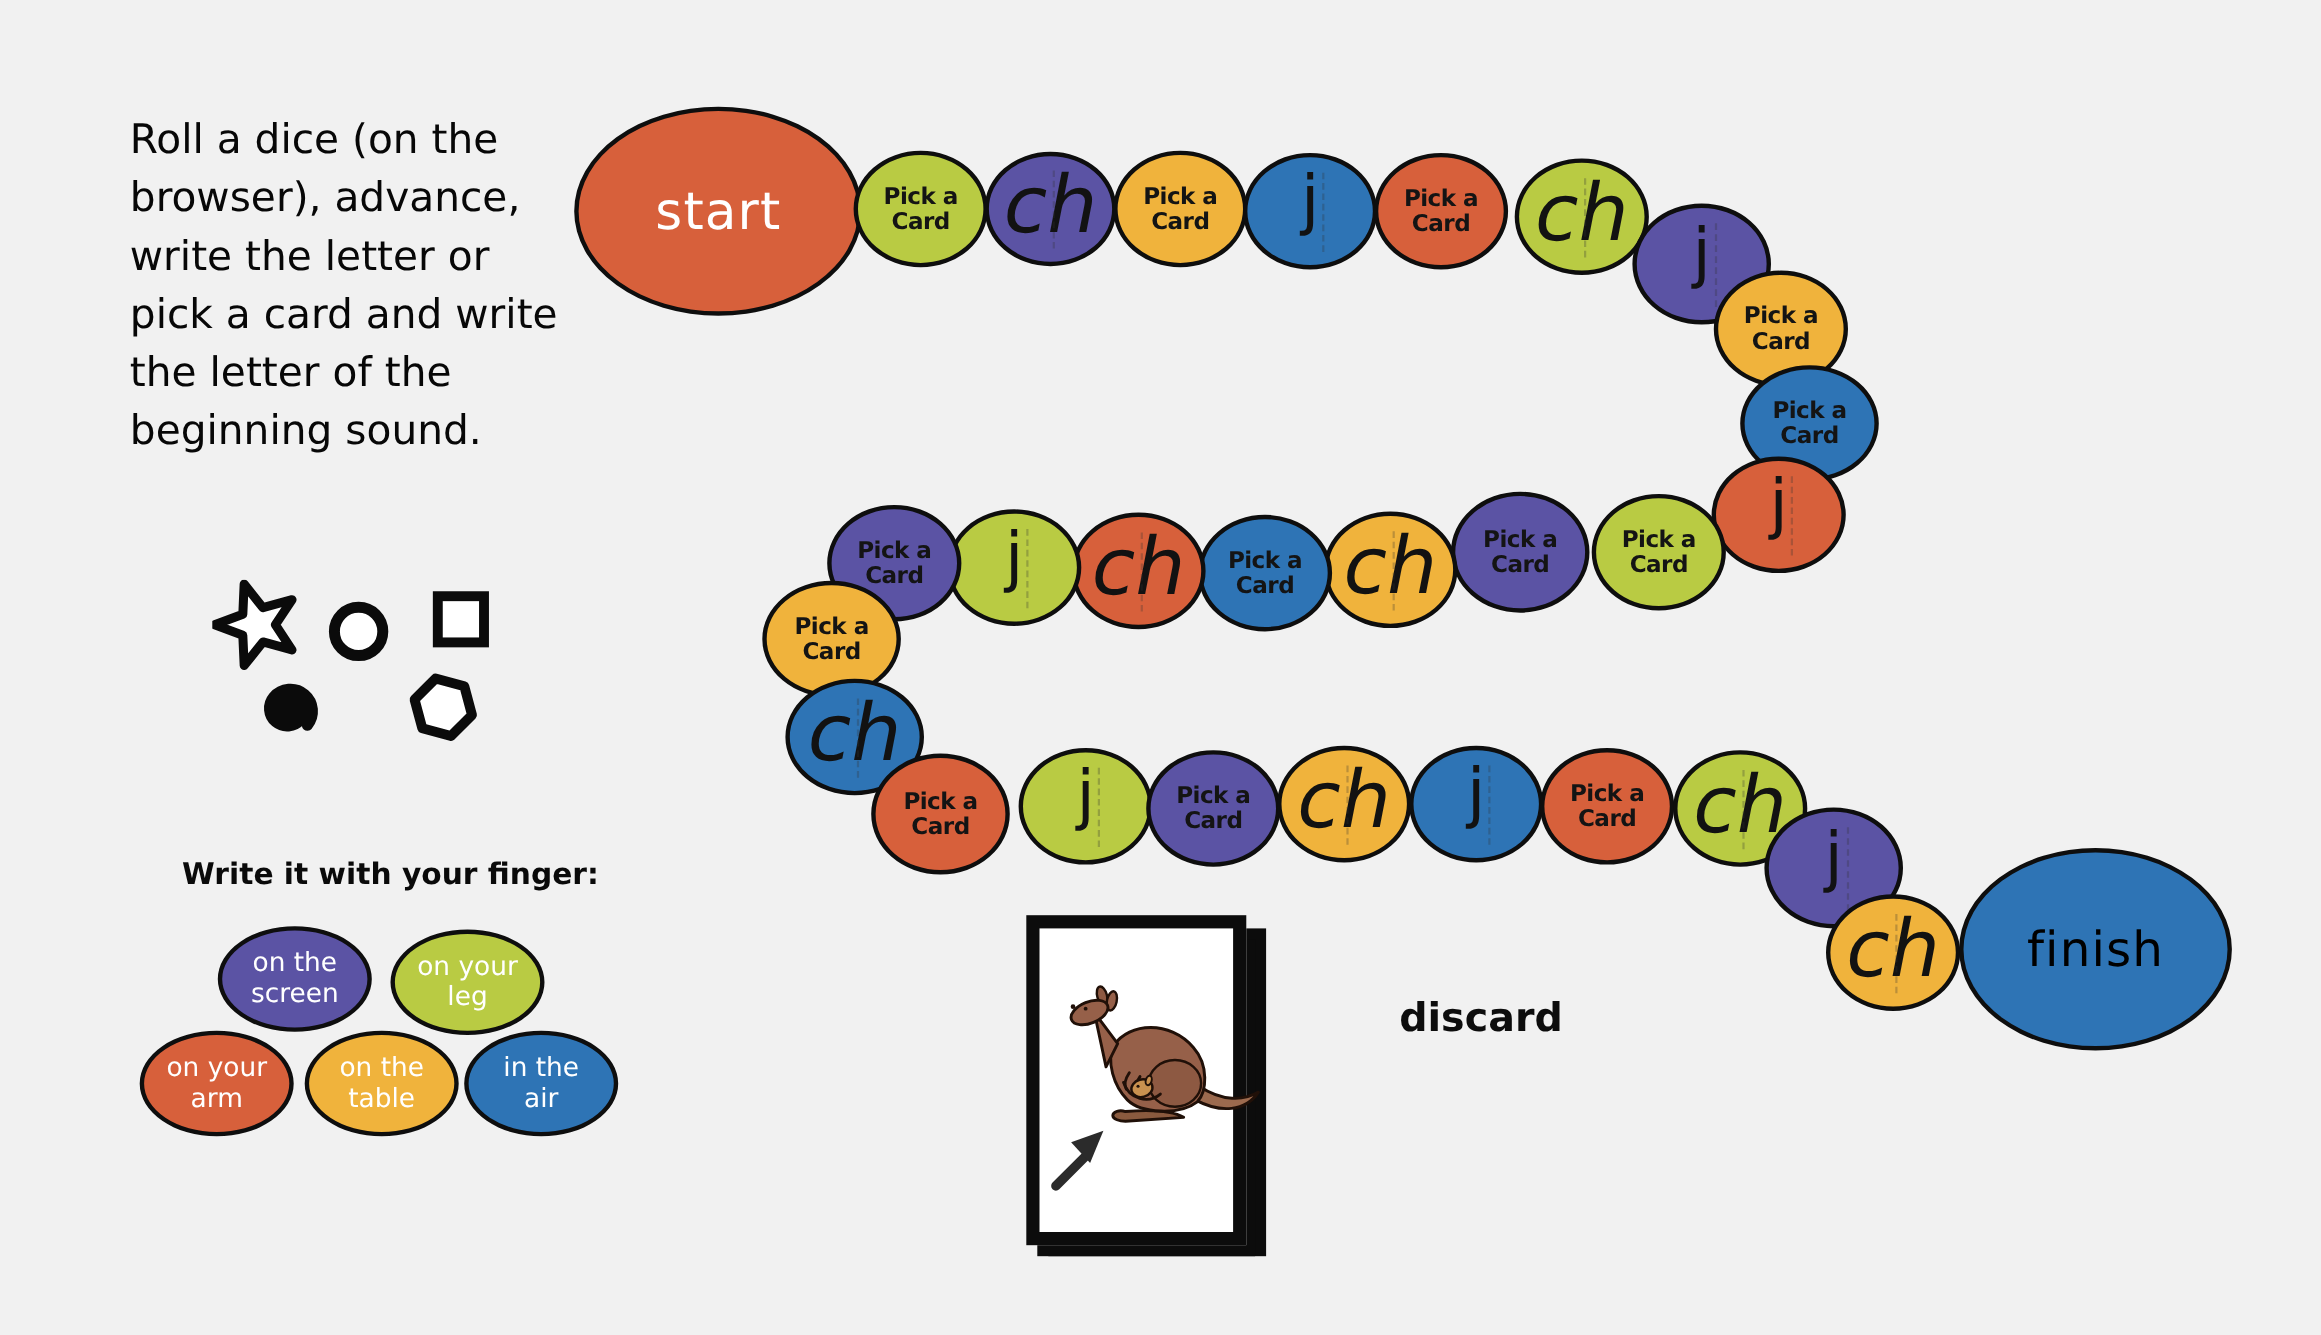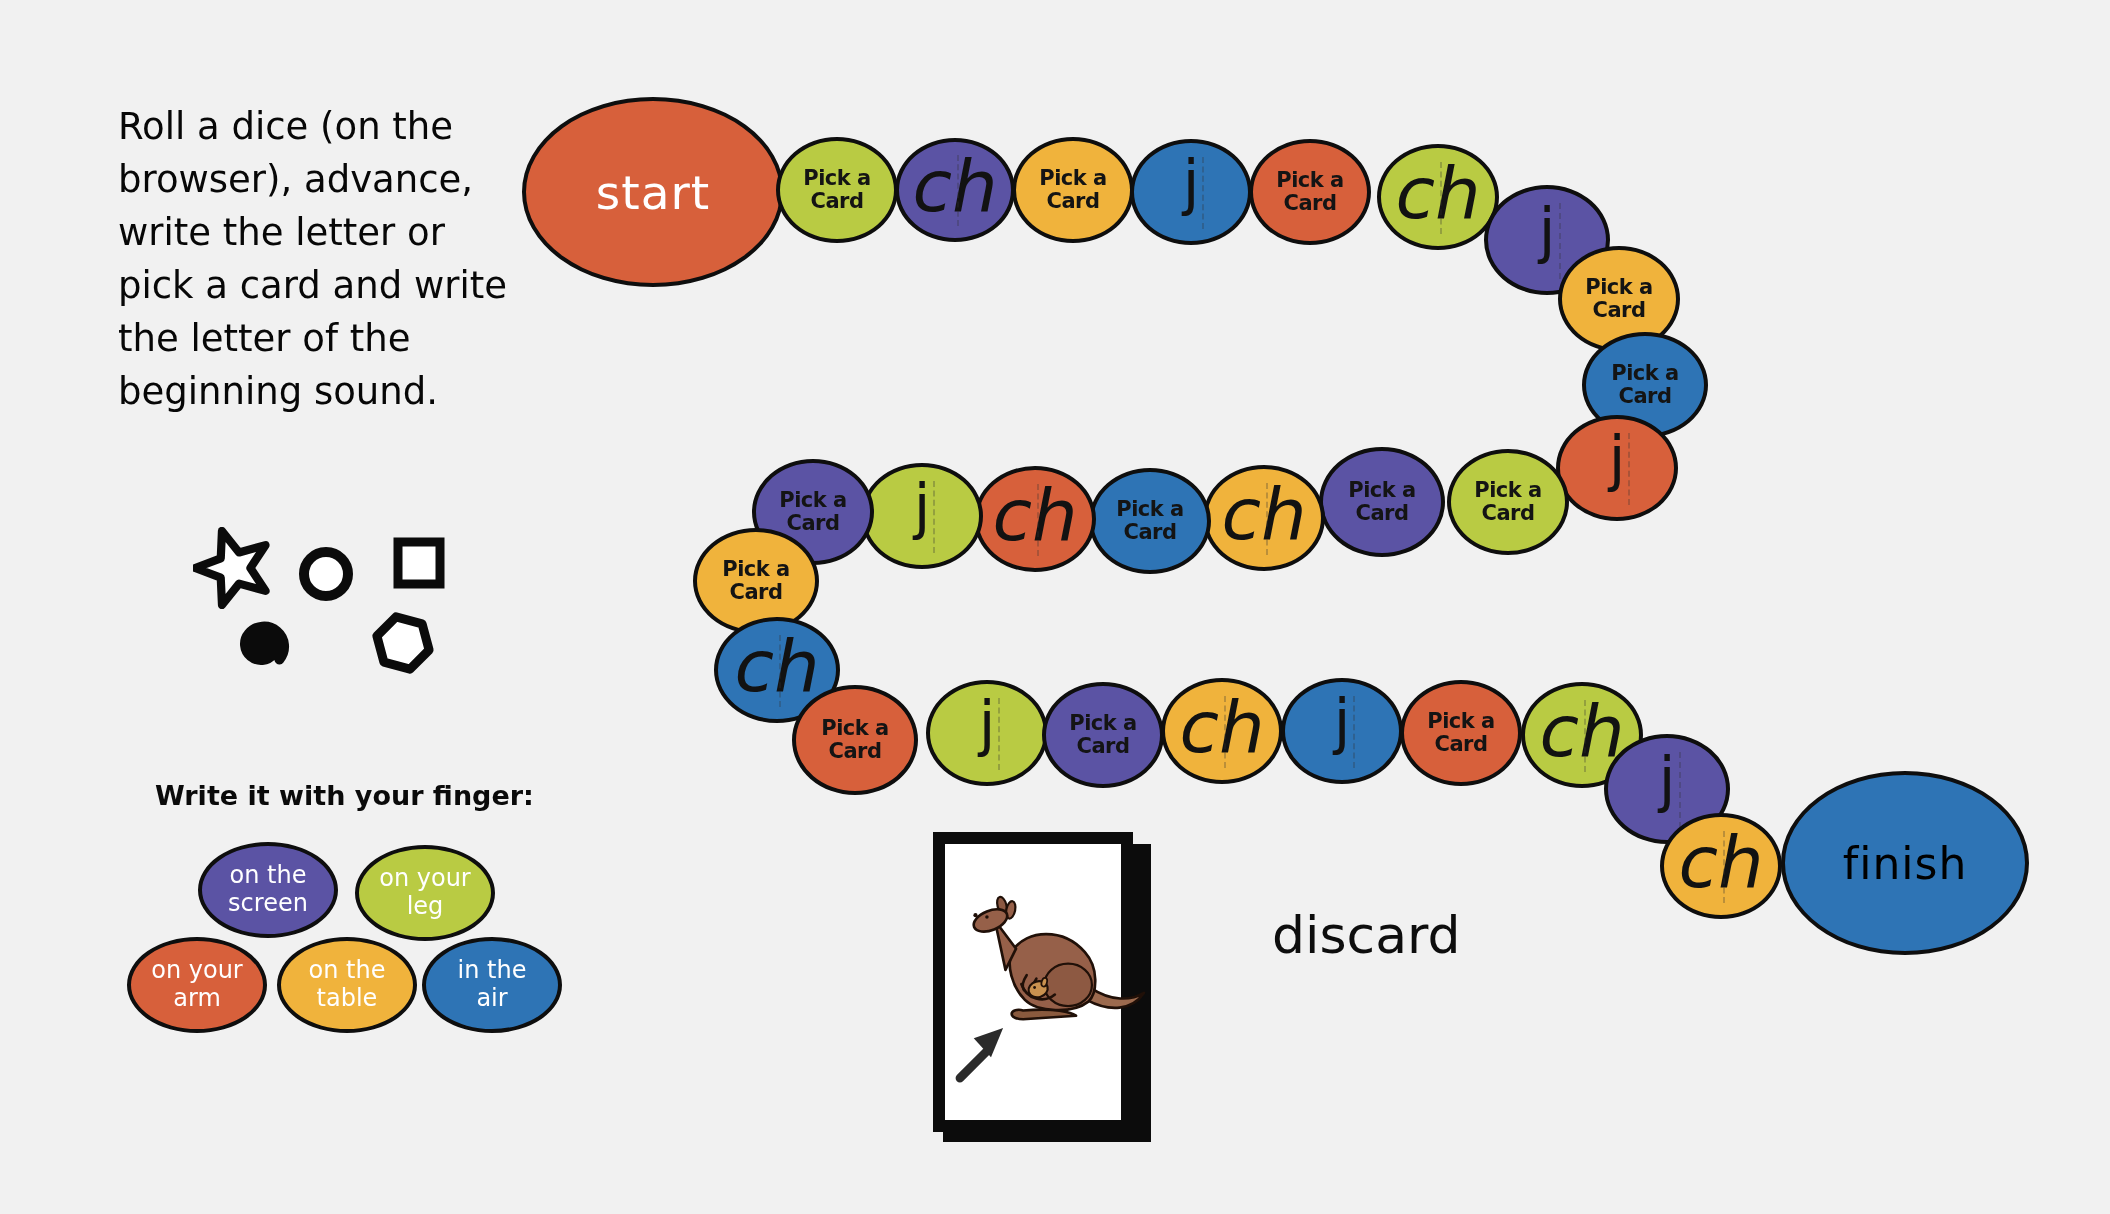--- a/index.html
+++ b/index.html
@@ -5,21 +5,21 @@
   html,body{margin:0;padding:0;}
   body{font-family:"DejaVu Sans",sans-serif;}
   .stage{position:relative;width:2110px;height:1214px;background:#f1f1f1;overflow:hidden;}
 
   
   .instructions{position:absolute;left:118px;top:100px;width:440px;
     font-size:37px;line-height:53px;color:#070707;white-space:pre-line;}
   .pieces-title{position:absolute;left:148px;top:452px;width:350px;text-align:center;
     font-size:33px;letter-spacing:1px;color:#0a0a0a;}
   .piece{position:absolute;}
-  .finger-title{position:absolute;left:155px;top:780px;width:400px;text-align:left;
+  .finger-title{position:absolute;left:155px;top:780px;width:400px;text-align:center;
     font-size:27px;font-weight:bold;color:#0a0a0a;}
   .finger-oval{position:absolute;width:140px;height:96px;border:4px solid #0e0e0e;border-radius:50%;
     box-sizing:border-box;display:flex;align-items:center;justify-content:center;text-align:center;
     color:#ffffff;font-size:24px;line-height:1.15;white-space:pre-line;}
 
   
   .space{position:absolute;border:4px solid #0e0e0e;border-radius:50%;box-sizing:border-box;
     display:flex;align-items:center;justify-content:center;text-align:center;}
   .space .lbl{white-space:pre-line;}
   .kind-card .lbl{font-size:21px;font-weight:bold;line-height:1.1;color:#141414;letter-spacing:-0.5px;}
@@ -35,21 +35,21 @@
   
   .deck{position:absolute;left:933px;top:832px;width:220px;height:310px;}
   .deck-edge{position:absolute;background:#0c0c0c;}
   .edge1{left:20px;top:12px;width:198px;height:298px;}
   .edge2{left:10px;top:22px;width:198px;height:288px;}
   .deck-card{position:absolute;left:0;top:0;width:200px;height:300px;background:#ffffff;
     border:12px solid #0c0c0c;box-sizing:border-box;}
   .kangaroo-svg{position:absolute;left:16px;top:50px;}
   .arrow-svg{position:absolute;left:8px;top:146px;}
 
-  .discard-label{position:absolute;left:1272px;top:905px;font-size:52px;color:#0d0d0d;}
+  .discard-label{position:absolute;left:1272px;top:905px;font-size:36px;color:#0d0d0d;font-weight:bold;}
 </style>
 </head>
 <body>
 
 <div class="stage">
 
   <div class="instructions">Roll a dice (on the
 browser), advance,
 write the letter or
 pick a card and write

